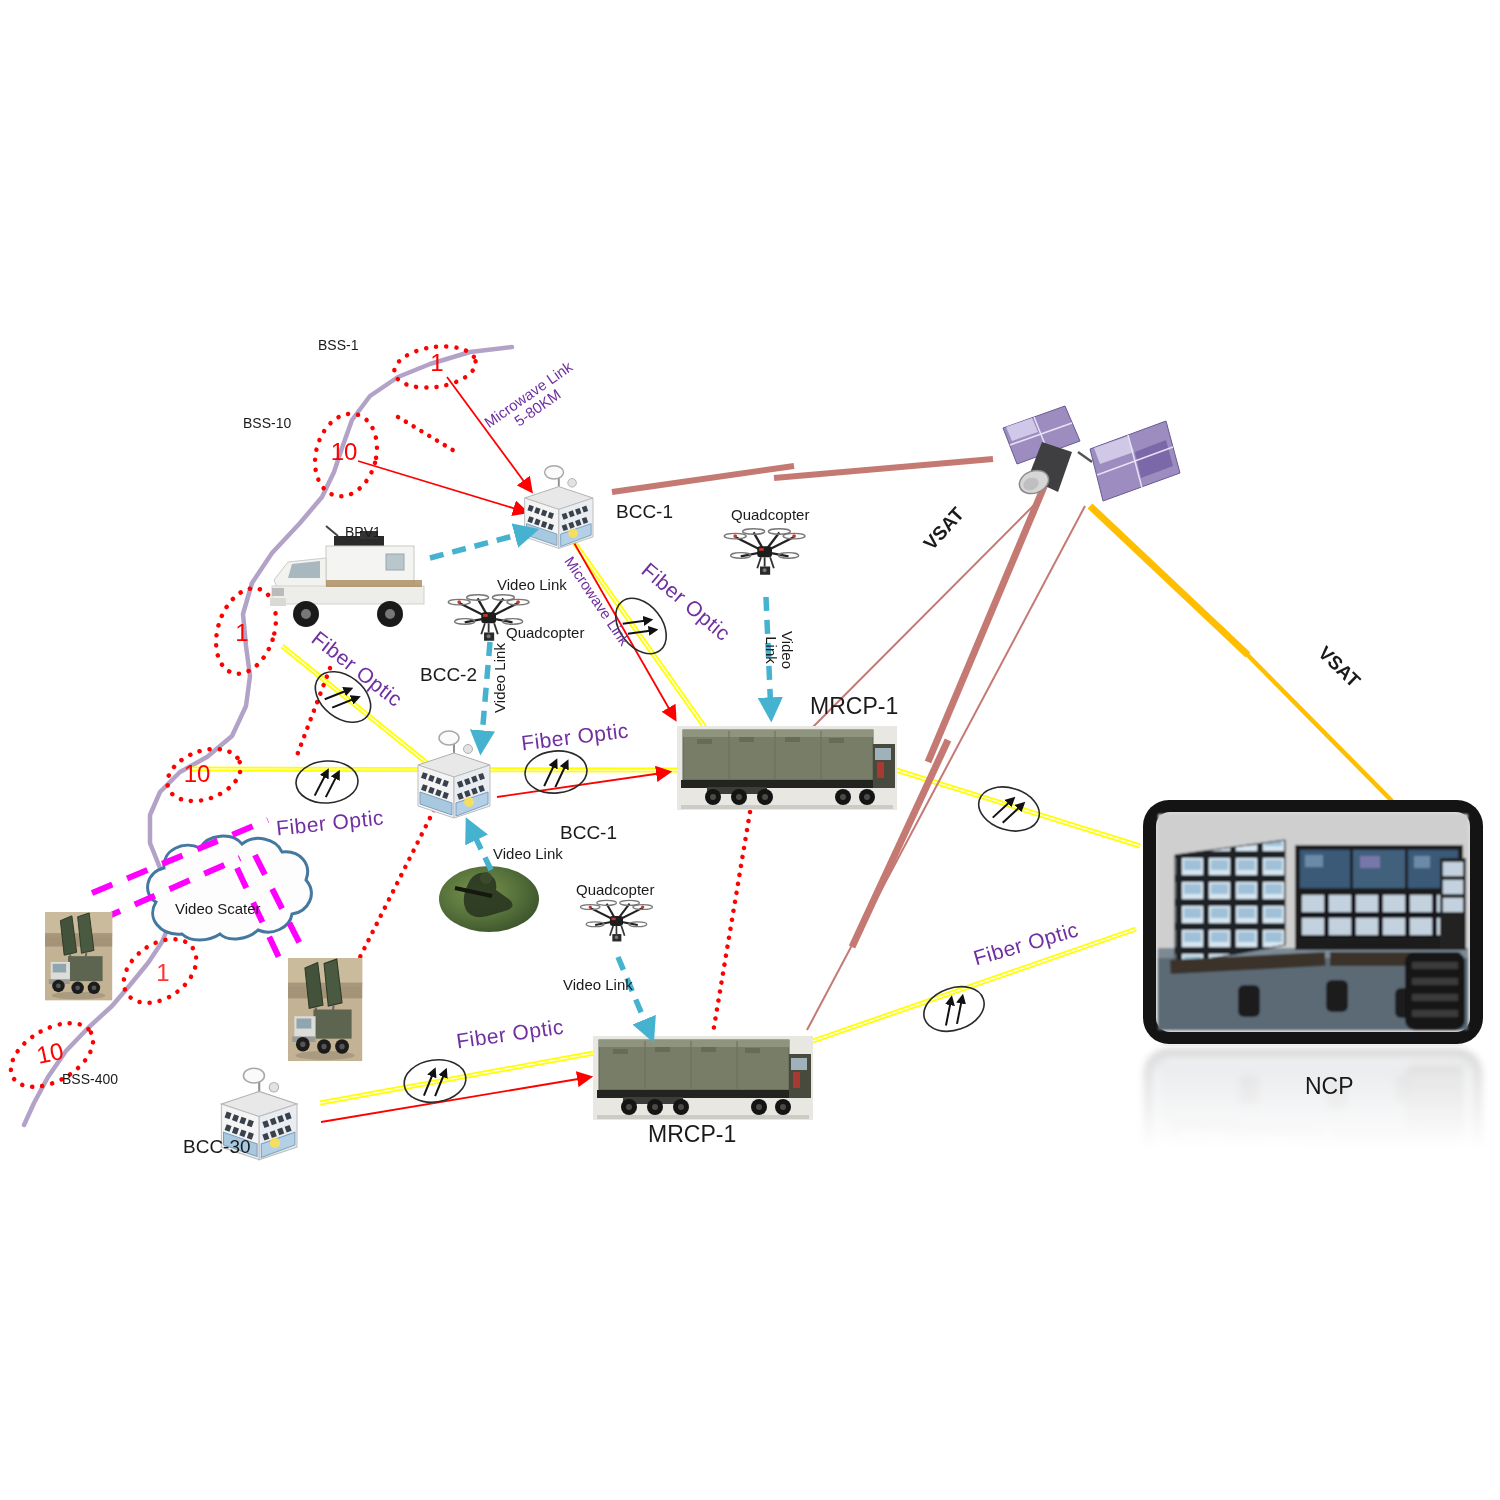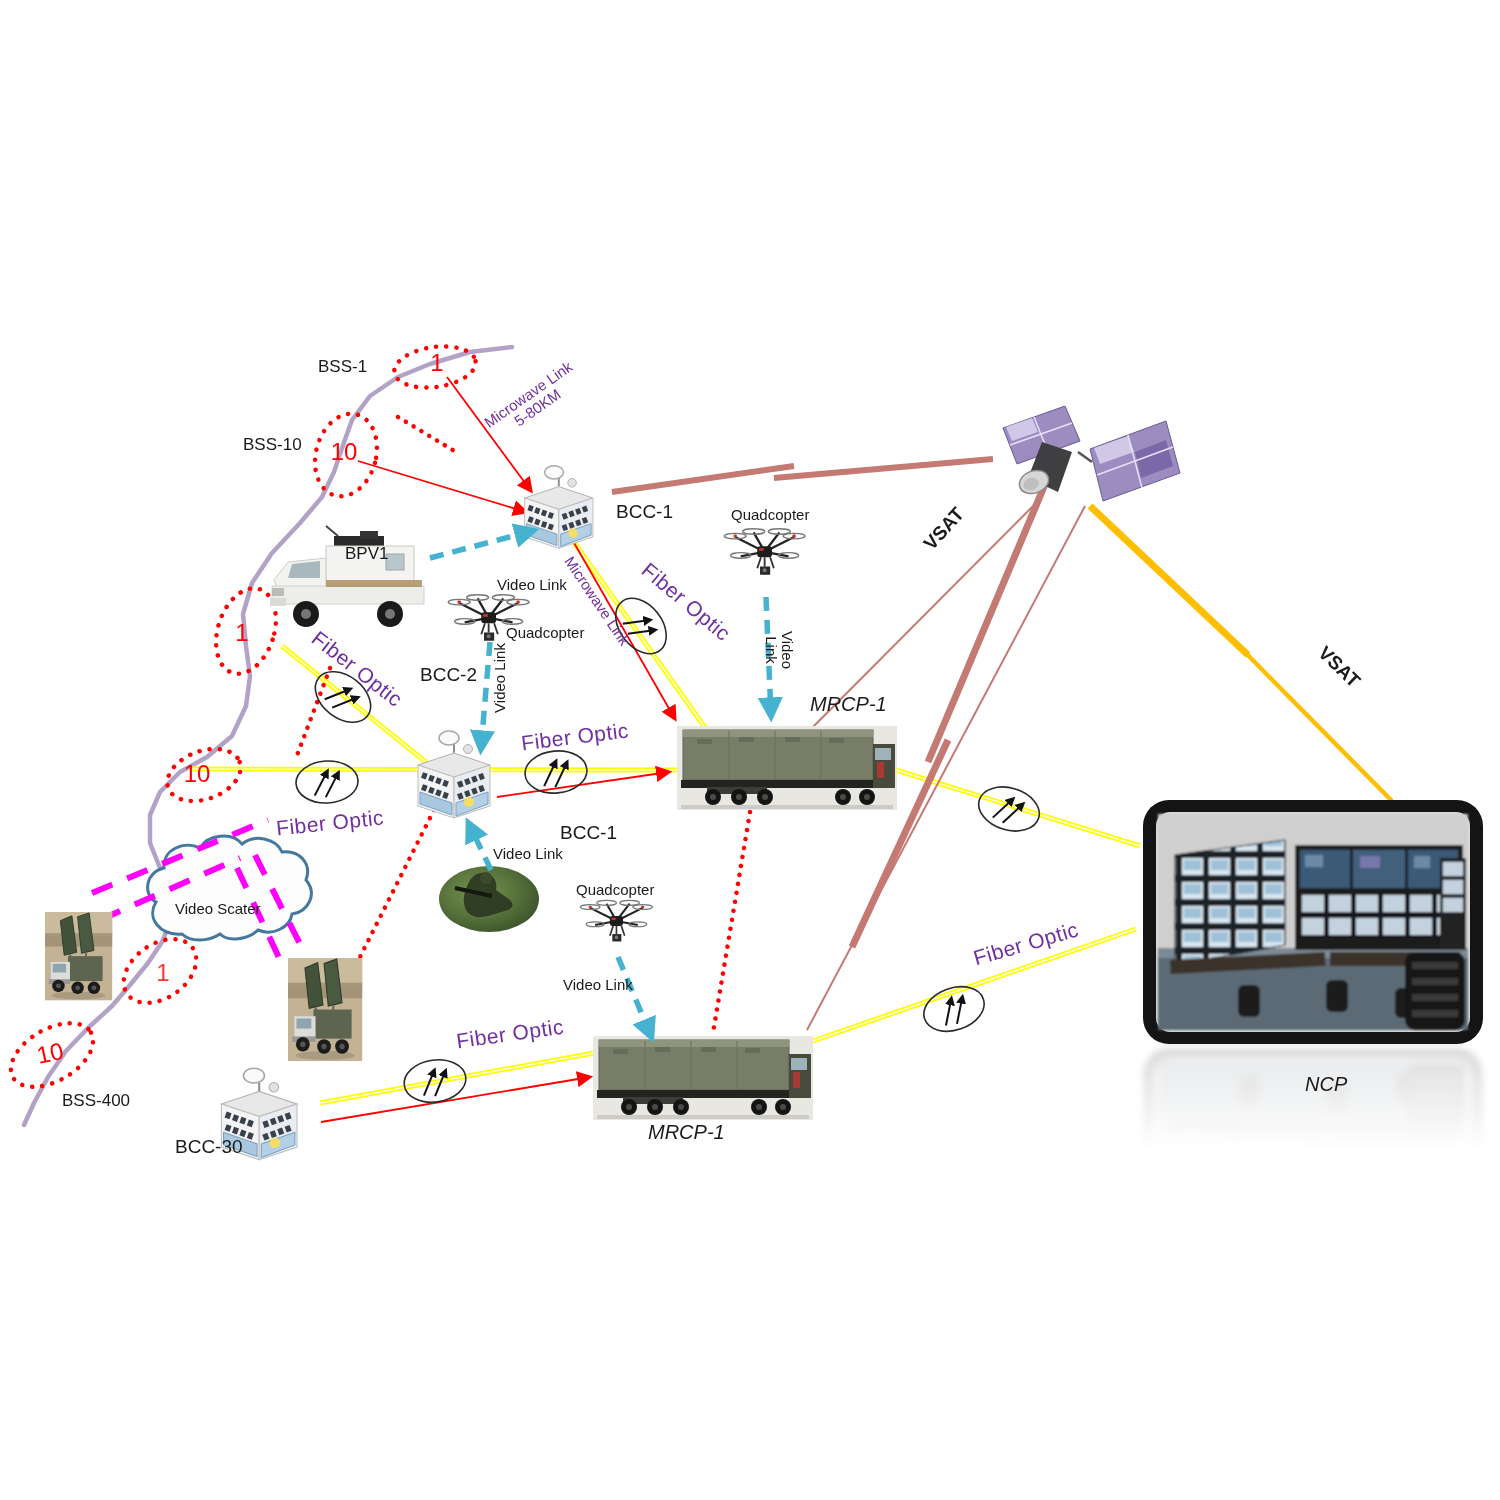--- a/index.html
+++ b/index.html
@@ -6,23 +6,23 @@
   #canvas{position:relative;width:1500px;height:1500px;background:#fff;overflow:hidden;
           font-family:"Liberation Sans",sans-serif;}
   #scene{position:absolute;left:0;top:0;}
   .lbl{position:absolute;color:var(--text_black);white-space:nowrap;line-height:1.05;
        font-family:"Liberation Sans",sans-serif;}
   .ctr{transform:translate(-50%,-50%);}
   .purple{color:var(--label_purple);}
   .redtx{color:var(--alert_red);}
   .bold{font-weight:bold;}
   .s15{font-size:15px;}
-  .s18{font-size:17px;margin-top:20px;}
+  .s18{font-size:14px;}
   .s19{font-size:19px;}
-  .s20{font-size:20px;font-style:italic;}
+  .s20{font-size:23px;}
   .s21{font-size:21px;letter-spacing:.5px;}
   .s24{font-size:24px;}
   .pre{white-space:pre-line;text-align:center;}
   .wrap{white-space:normal;width:50px;text-align:center;}
 </style>
 </head>
 <body>
 
 <div id="canvas">
 <svg id="scene" width="1500" height="1500" viewBox="0 0 1500 1500">
@@ -338,21 +338,21 @@
   </g>
 </svg>
 
 <div class="lbl s18" style="left:318px;top:338px">BSS-1</div>
 <div class="lbl s18" style="left:243px;top:416px">BSS-10</div>
 <div class="lbl s18" style="left:62px;top:1072px">BSS-400</div>
 <div class="lbl s18" style="left:345px;top:525px">BPV1</div>
 <div class="lbl s19" style="left:616px;top:502px">BCC-1</div>
 <div class="lbl s19" style="left:420px;top:665px">BCC-2</div>
 <div class="lbl s19" style="left:560px;top:823px">BCC-1</div>
-<div class="lbl s19" style="left:175px;top:1137px">BCC-30</div>
+<div class="lbl s19" style="left:183px;top:1137px">BCC-30</div>
 <div class="lbl s20" style="left:810px;top:694px">MRCP-1</div>
 <div class="lbl s20" style="left:648px;top:1122px">MRCP-1</div>
 <div class="lbl s20" style="left:1305px;top:1074px">NCP</div>
 <div class="lbl s15" style="left:175px;top:901px">Video Scater</div>
 
 <div class="lbl s15 purple ctr pre" style="left:533px;top:401px;transform:translate(-50%,-50%) rotate(-35deg)">Microwave Link
 5-80KM</div>
 <div class="lbl s15 purple ctr" style="left:597px;top:601px;transform:translate(-50%,-50%) rotate(56deg)">Microwave Link</div>
 
 <div class="lbl s21 purple ctr" style="left:357px;top:669px;transform:translate(-50%,-50%) rotate(38deg)">Fiber Optic</div>

